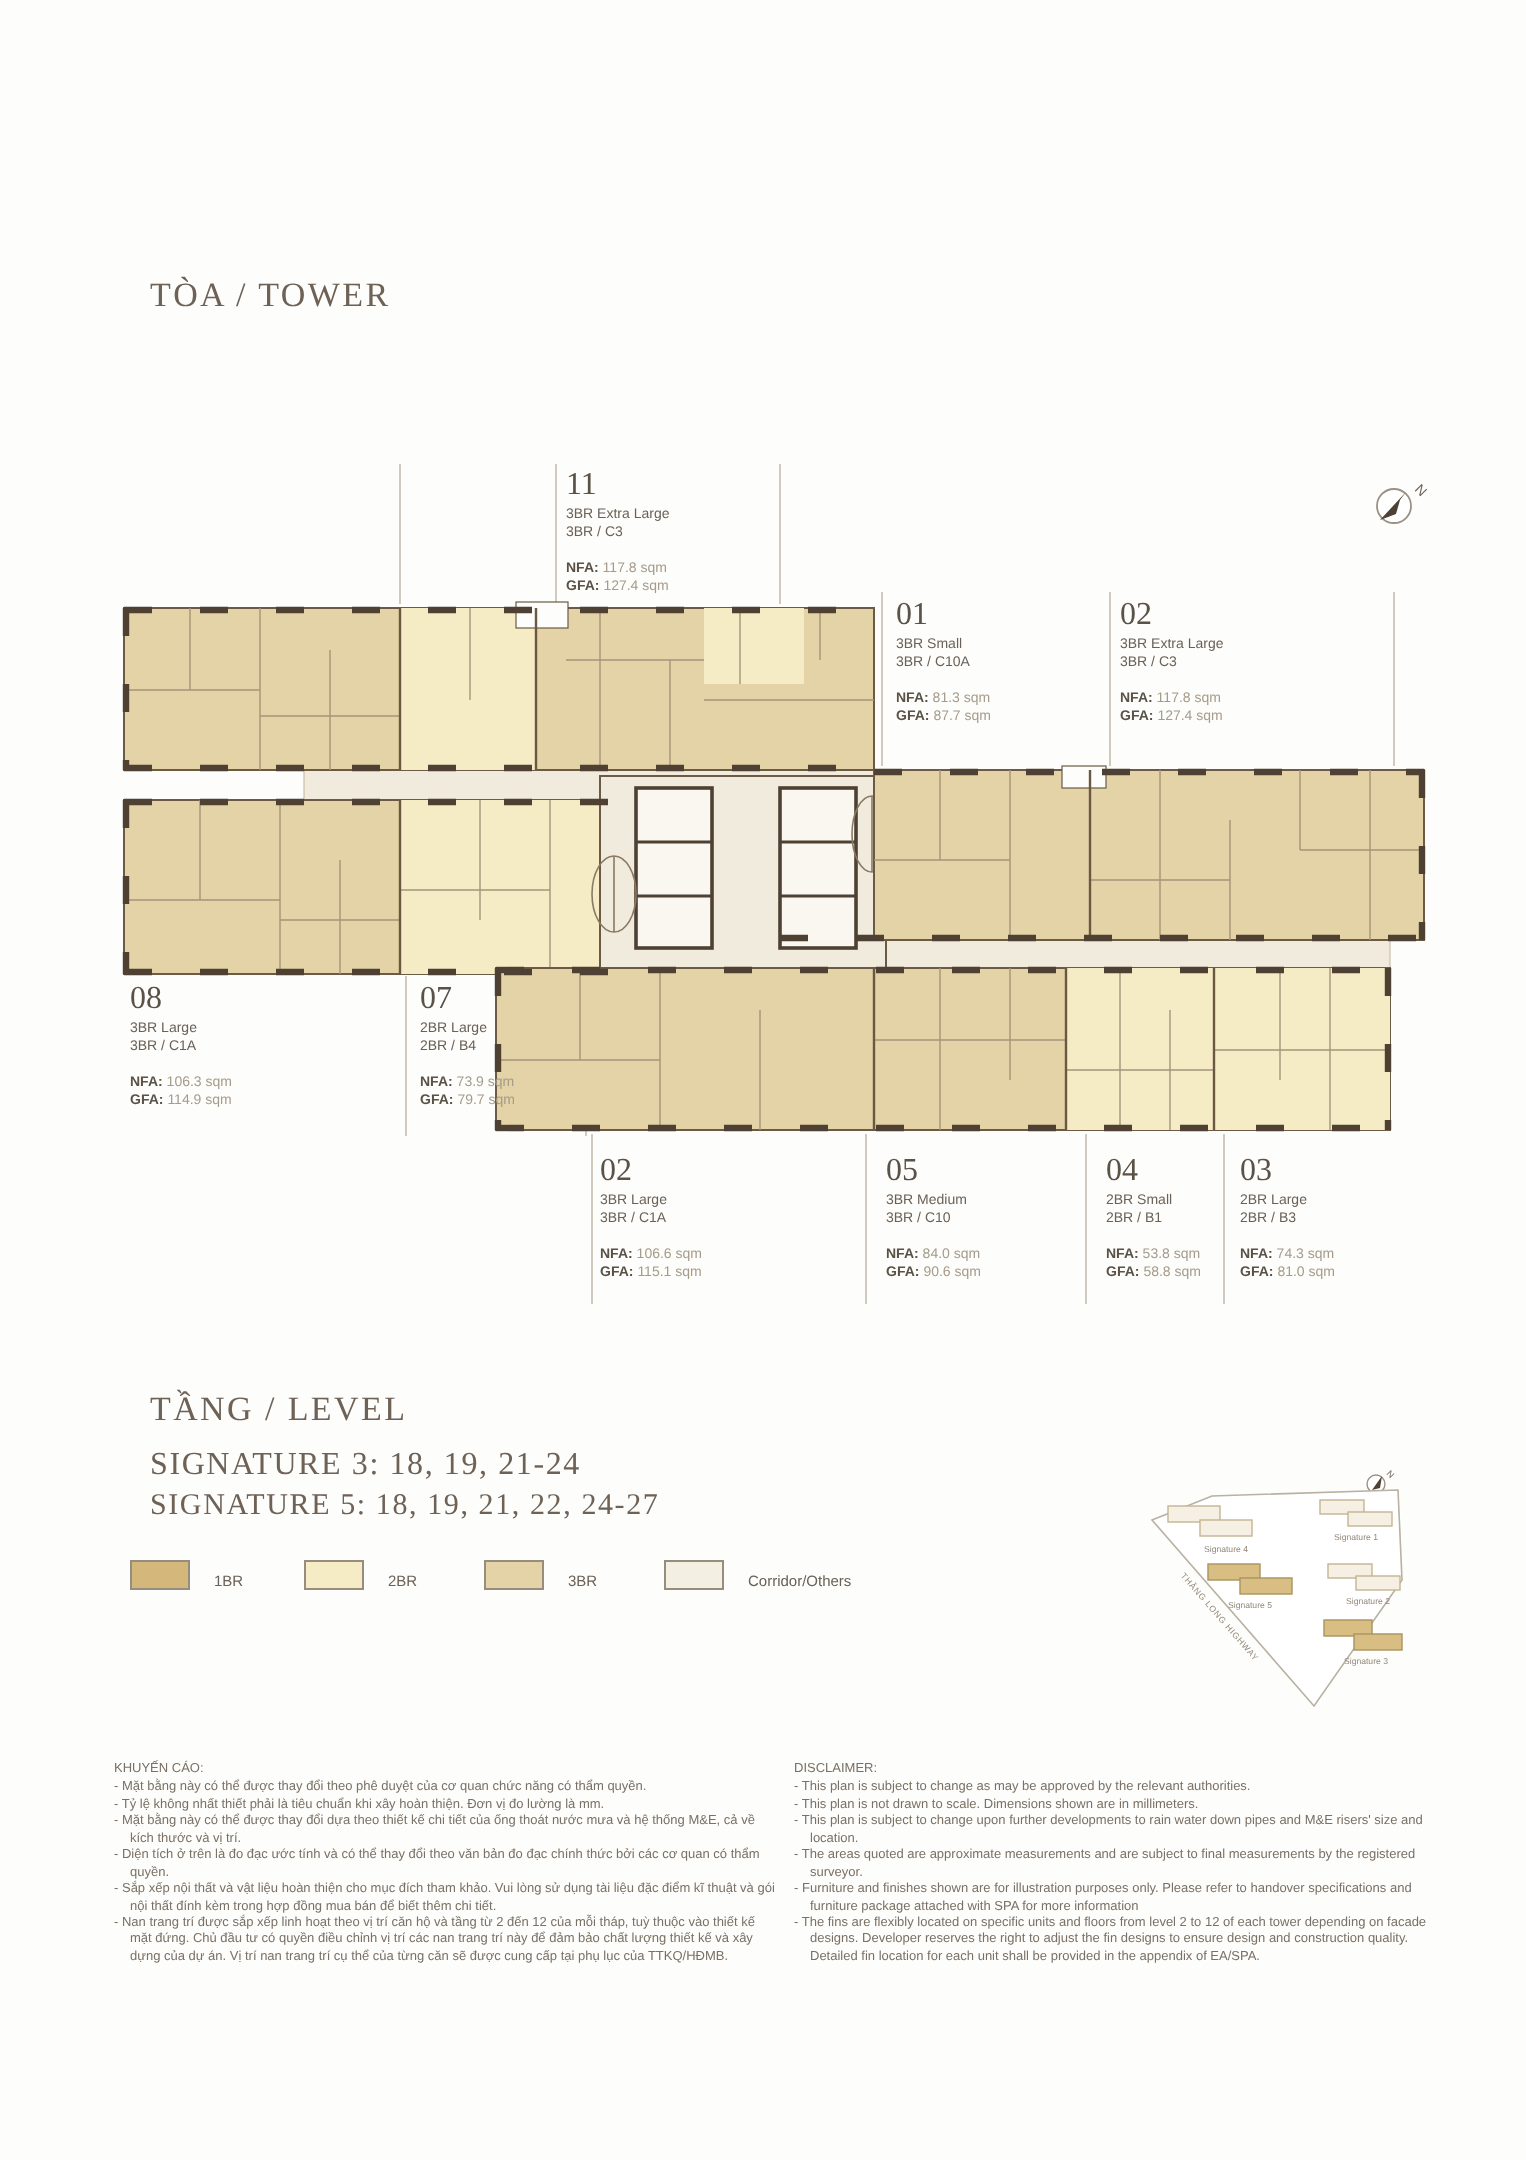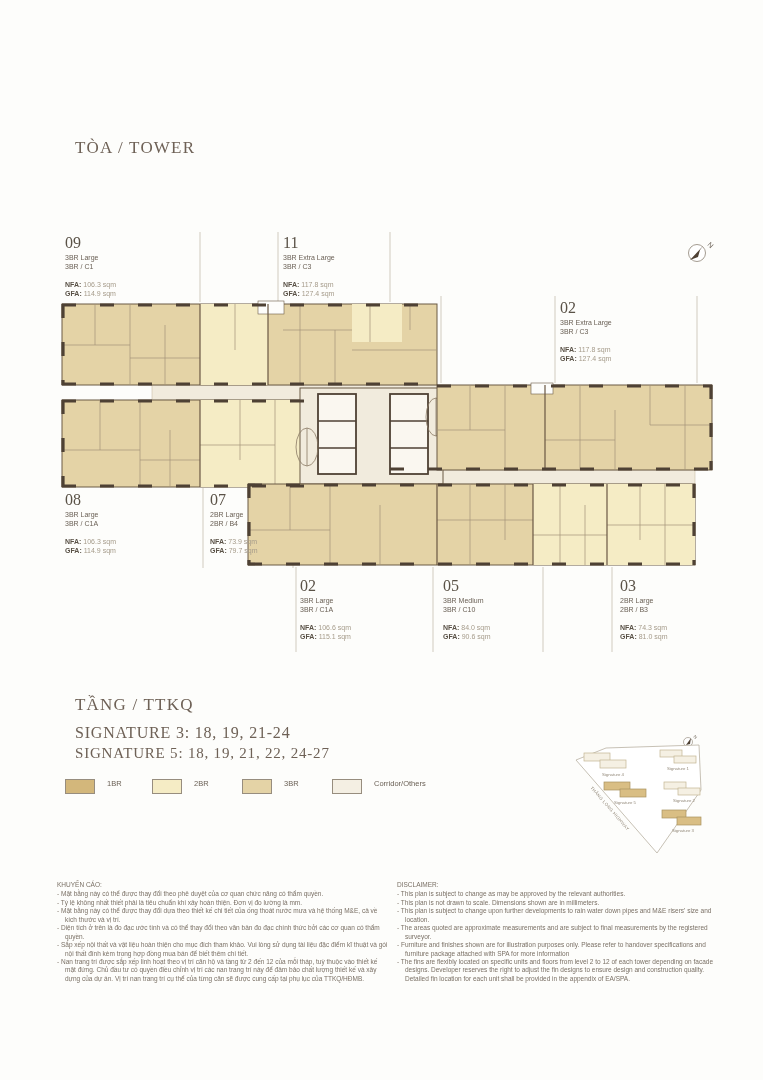--- a/index.html
+++ b/index.html
@@ -12,21 +12,21 @@
   .sect-title{position:absolute;left:75px;font-size:16px;letter-spacing:0.8px;color:#6e6156;}
 
   .unit-label{position:absolute;width:104px;line-height:1.25;}
   .u-num{font-family:"Liberation Serif","DejaVu Serif",serif;font-size:16px;color:#5a5247;margin-bottom:1px;}
   .u-type,.u-code{font-size:7px;color:#6b6156;}
   .u-code{margin-bottom:8px;}
   .u-area{font-size:7px;line-height:1.35;}
   .u-k{font-weight:bold;color:#5a5247;}
   .u-v{color:#a59b8a;}
 
-  .legend-item{position:absolute;top:779px;height:16px;display:flex;align-items:flex-start;}
+  .legend-item{position:absolute;top:779px;height:16px;display:flex;align-items:flex-end;}
   .legend-swatch{width:30px;height:15px;border:1px solid #978d7e;box-sizing:border-box;}
   .legend-text{font-size:7.5px;color:#6b6156;margin-left:12px;}
   .sw-1br{background:#d3b77b;}
   .sw-2br{background:#f5ecc5;}
   .sw-3br{background:#e4d3a6;}
   .sw-cor{background:#f4efe3;}
 
   .disc-col{position:absolute;top:881px;font-size:6.5px;line-height:1.3;color:#7a7065;}
   .disc-head{margin-bottom:1px;}
   .disc-item{padding-left:8px;text-indent:-8px;}
@@ -212,34 +212,34 @@
       <g>
         <rect x="662" y="810" width="24" height="8" fill="#d9be84" stroke="#a8935f" stroke-width="0.7"></rect>
         <rect x="677" y="817" width="24" height="8" fill="#d9be84" stroke="#a8935f" stroke-width="0.7"></rect>
         <text x="683" y="832" font-size="4.3" fill="#93897a" text-anchor="middle">Signature 3</text>
       </g>
     </g>
   </svg>
 
   <div class="sect-label serif" style="top:138px">TÒA / TOWER</div>
 
-  <div class="unit-label" style="left:65px;top:233px">
-    <div class="u-num">09</div>
-    <div class="u-type">3BR Large</div>
-    <div class="u-code">3BR / C1</div>
-    <div class="u-area"><span class="u-k">NFA:</span> <span class="u-v">106.3 sqm</span></div>
-    <div class="u-area"><span class="u-k">GFA:</span> <span class="u-v">114.9 sqm</span></div>
-  </div>
   <div class="unit-label" style="left:283px;top:233px">
     <div class="u-num">11</div>
     <div class="u-type">3BR Extra Large</div>
     <div class="u-code">3BR / C3</div>
     <div class="u-area"><span class="u-k">NFA:</span> <span class="u-v">117.8 sqm</span></div>
     <div class="u-area"><span class="u-k">GFA:</span> <span class="u-v">127.4 sqm</span></div>
   </div>
+  <div class="unit-label" style="left:448px;top:298px">
+    <div class="u-num">01</div>
+    <div class="u-type">3BR Small</div>
+    <div class="u-code">3BR / C10A</div>
+    <div class="u-area"><span class="u-k">NFA:</span> <span class="u-v">81.3 sqm</span></div>
+    <div class="u-area"><span class="u-k">GFA:</span> <span class="u-v">87.7 sqm</span></div>
+  </div>
   <div class="unit-label" style="left:560px;top:298px">
     <div class="u-num">02</div>
     <div class="u-type">3BR Extra Large</div>
     <div class="u-code">3BR / C3</div>
     <div class="u-area"><span class="u-k">NFA:</span> <span class="u-v">117.8 sqm</span></div>
     <div class="u-area"><span class="u-k">GFA:</span> <span class="u-v">127.4 sqm</span></div>
   </div>
   <div class="unit-label" style="left:65px;top:490px">
     <div class="u-num">08</div>
     <div class="u-type">3BR Large</div>
@@ -261,29 +261,36 @@
     <div class="u-area"><span class="u-k">NFA:</span> <span class="u-v">106.6 sqm</span></div>
     <div class="u-area"><span class="u-k">GFA:</span> <span class="u-v">115.1 sqm</span></div>
   </div>
   <div class="unit-label" style="left:443px;top:576px">
     <div class="u-num">05</div>
     <div class="u-type">3BR Medium</div>
     <div class="u-code">3BR / C10</div>
     <div class="u-area"><span class="u-k">NFA:</span> <span class="u-v">84.0 sqm</span></div>
     <div class="u-area"><span class="u-k">GFA:</span> <span class="u-v">90.6 sqm</span></div>
   </div>
+  <div class="unit-label" style="left:553px;top:576px;width:60px">
+    <div class="u-num">04</div>
+    <div class="u-type">2BR Small</div>
+    <div class="u-code">2BR / B1</div>
+    <div class="u-area"><span class="u-k">NFA:</span> <span class="u-v">53.8 sqm</span></div>
+    <div class="u-area"><span class="u-k">GFA:</span> <span class="u-v">58.8 sqm</span></div>
+  </div>
   <div class="unit-label" style="left:620px;top:576px;width:60px">
     <div class="u-num">03</div>
     <div class="u-type">2BR Large</div>
     <div class="u-code">2BR / B3</div>
     <div class="u-area"><span class="u-k">NFA:</span> <span class="u-v">74.3 sqm</span></div>
     <div class="u-area"><span class="u-k">GFA:</span> <span class="u-v">81.0 sqm</span></div>
   </div>
 
-  <div class="sect-label serif" style="top:695px">TẦNG / TTKQ</div>
+  <div class="sect-label serif" style="top:695px">TẦNG / LEVEL</div>
   <div class="sect-title serif" style="top:724px;font-size:16px">SIGNATURE 3: 18, 19, 21-24</div>
   <div class="sect-title serif" style="top:745px;font-size:15px">SIGNATURE 5: 18, 19, 21, 22, 24-27</div>
 
   <div class="legend-item" style="left:65px">
     <div class="legend-swatch sw-1br"></div>
     <div class="legend-text">1BR</div>
   </div>
   <div class="legend-item" style="left:152px">
     <div class="legend-swatch sw-2br"></div>
     <div class="legend-text">2BR</div>

